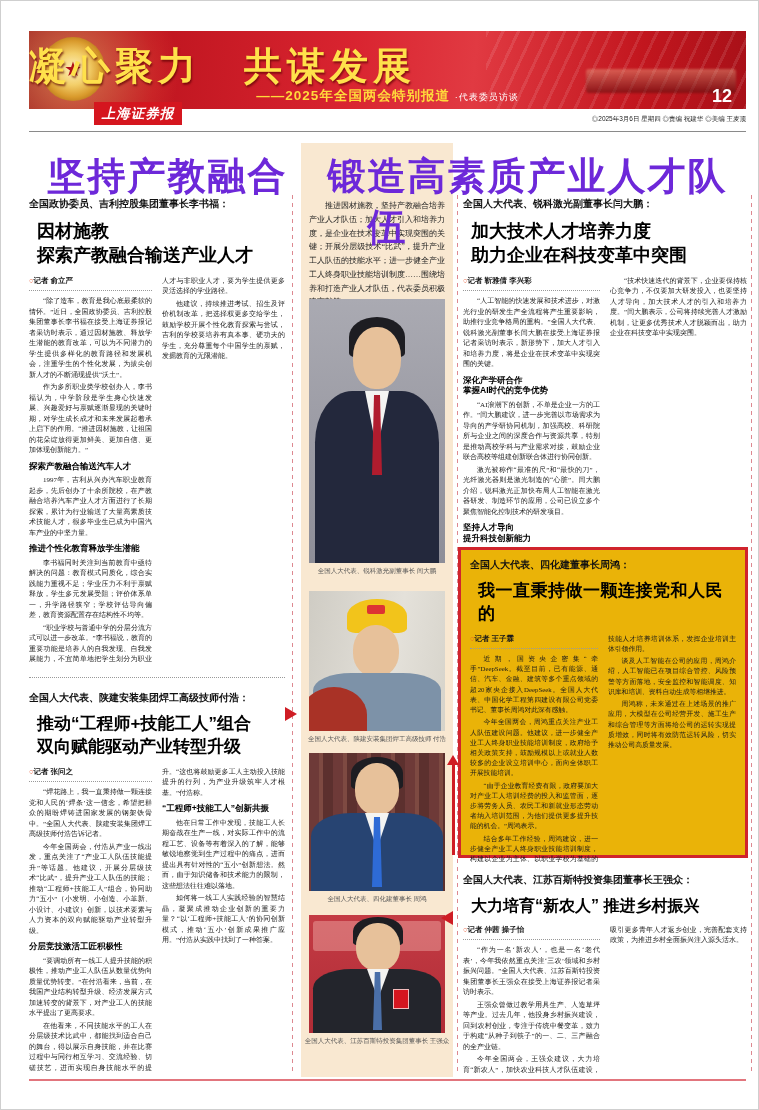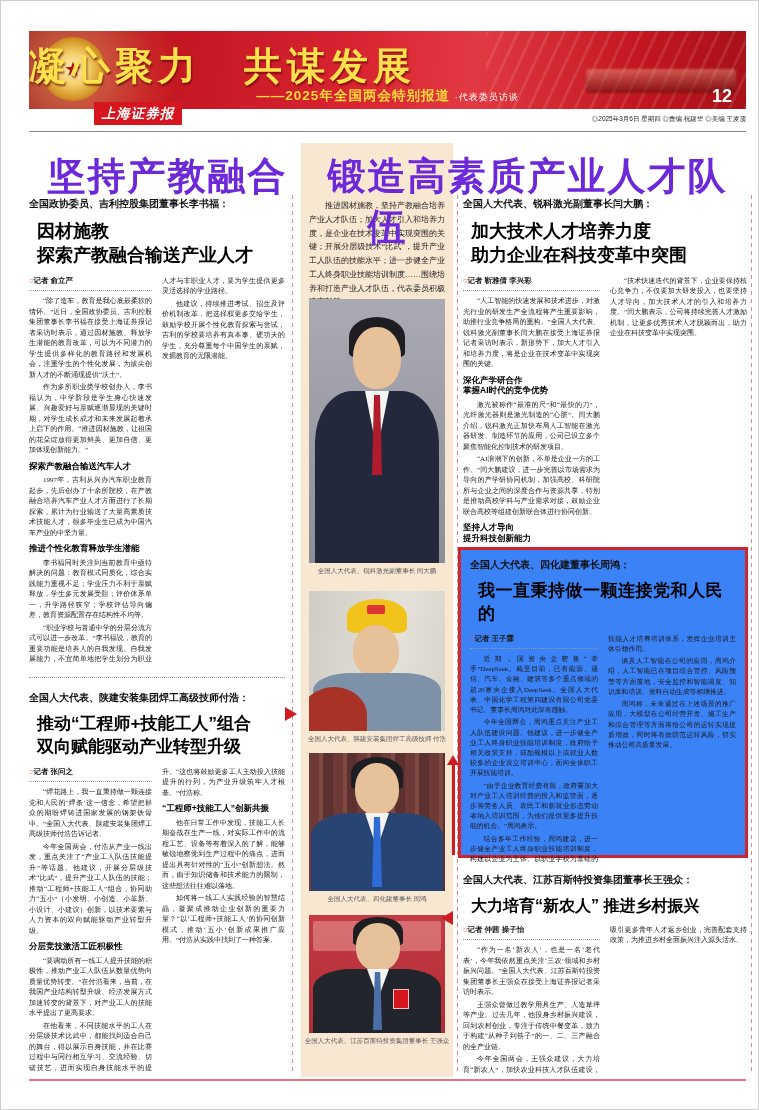--- a/index.html
+++ b/index.html
@@ -46,21 +46,21 @@
   .body2{margin-top:6px;columns:2;column-gap:10px;column-fill:auto;overflow:hidden;
          text-align:justify;font-family:"Liberation Serif",serif;font-size:7px;line-height:10.5px;color:#1a1a1a;}
   .body2 p{margin:0 0 2px 0;text-indent:2em;}
   .body2 .sub{font-family:"Liberation Sans",sans-serif;font-size:8.5px;font-weight:bold;
          margin:5px 0 4px 0;white-space:pre-line;text-indent:0;color:#000;}
   .body2 .byline{font-size:7.5px;font-weight:bold;border-bottom:1px dotted #999;
          padding-bottom:4px;margin-bottom:5px;font-family:"Liberation Sans",sans-serif;}
   .body2 .byline::first-letter{color:#e8552e;}
   
   .redbox{position:absolute;left:457px;top:546px;width:290px;height:311px;border:3px solid #d0242c;
-          background:#3b82f6;box-sizing:border-box;padding:8px 9px;}
+          background:#eab308;box-sizing:border-box;padding:8px 9px;}
   .redbox .hline{font-size:17px;letter-spacing:.5px;}
   .redbox .body2{height:238px;font-size:6.8px;line-height:10.2px;}
   
   .intro{position:absolute;left:308px;top:198px;width:136px;font-family:"Liberation Serif",serif;
          font-size:8px;line-height:1.72;text-align:justify;text-indent:2em;color:#222;}
   .photo{position:absolute;left:308px;width:136px;overflow:hidden;}
   .cap{position:absolute;left:300px;width:152px;text-align:center;font-size:6.5px;color:#555;
        font-family:"Liberation Serif",serif;}
   
   .ph-face{position:absolute;border-radius:48% 48% 46% 46%;background:#e7c19a;}
@@ -143,22 +143,22 @@
 
   <div class="art" style="left:462px;top:196px;width:284px;">
     <p class="kicker">全国人大代表、锐科激光副董事长闫大鹏：</p>
     <h2 class="hline">加大技术人才培养力度
 助力企业在科技变革中突围</h2>
     <div class="body2" style="height:276px;">
         <div class="byline">○记者 靳雅倩 李兴彩</div>
         <p>“人工智能的快速发展和技术进步，对激光行业的研发生产全流程将产生重要影响，助推行业竞争格局的重构。”全国人大代表、锐科激光副董事长闫大鹏在接受上海证券报记者采访时表示，新形势下，加大人才引入和培养力度，将是企业在技术变革中实现突围的关键。</p>
         <h4 class="sub">深化产学研合作
 掌握AI时代的竞争优势</h4>
+        <p>“AI浪潮下的创新，不单是企业一方的工作。”闫大鹏建议，进一步完善以市场需求为导向的产学研协同机制，加强高校、科研院所与企业之间的深度合作与资源共享，特别是推动高校学科与产业需求对接，鼓励企业联合高校等组建创新联合体进行协同创新。</p>
         <p>激光被称作“最准的尺”和“最快的刀”，光纤激光器则是激光制造的“心脏”。闫大鹏介绍，锐科激光正加快布局人工智能在激光器研发、制造环节的应用，公司已设立多个聚焦智能化控制技术的研发项目。</p>
-        <p>“AI浪潮下的创新，不单是企业一方的工作。”闫大鹏建议，进一步完善以市场需求为导向的产学研协同机制，加强高校、科研院所与企业之间的深度合作与资源共享，特别是推动高校学科与产业需求对接，鼓励企业联合高校等组建创新联合体进行协同创新。</p>
         <h4 class="sub">坚持人才导向
 提升科技创新能力</h4>
         <p>“技术快速迭代的背景下，企业要保持核心竞争力，不仅要加大研发投入，也要坚持人才导向，加大技术人才的引入和培养力度。”闫大鹏表示，公司将持续完善人才激励机制，让更多优秀技术人才脱颖而出，助力企业在科技变革中实现突围。</p>
       </div>
   </div>
 
   <div class="redbox">
     <p class="kicker">全国人大代表、四化建董事长周鸿：</p>
     <h2 class="hline">我一直秉持做一颗连接党和人民的</h2>
     <div class="body2">

